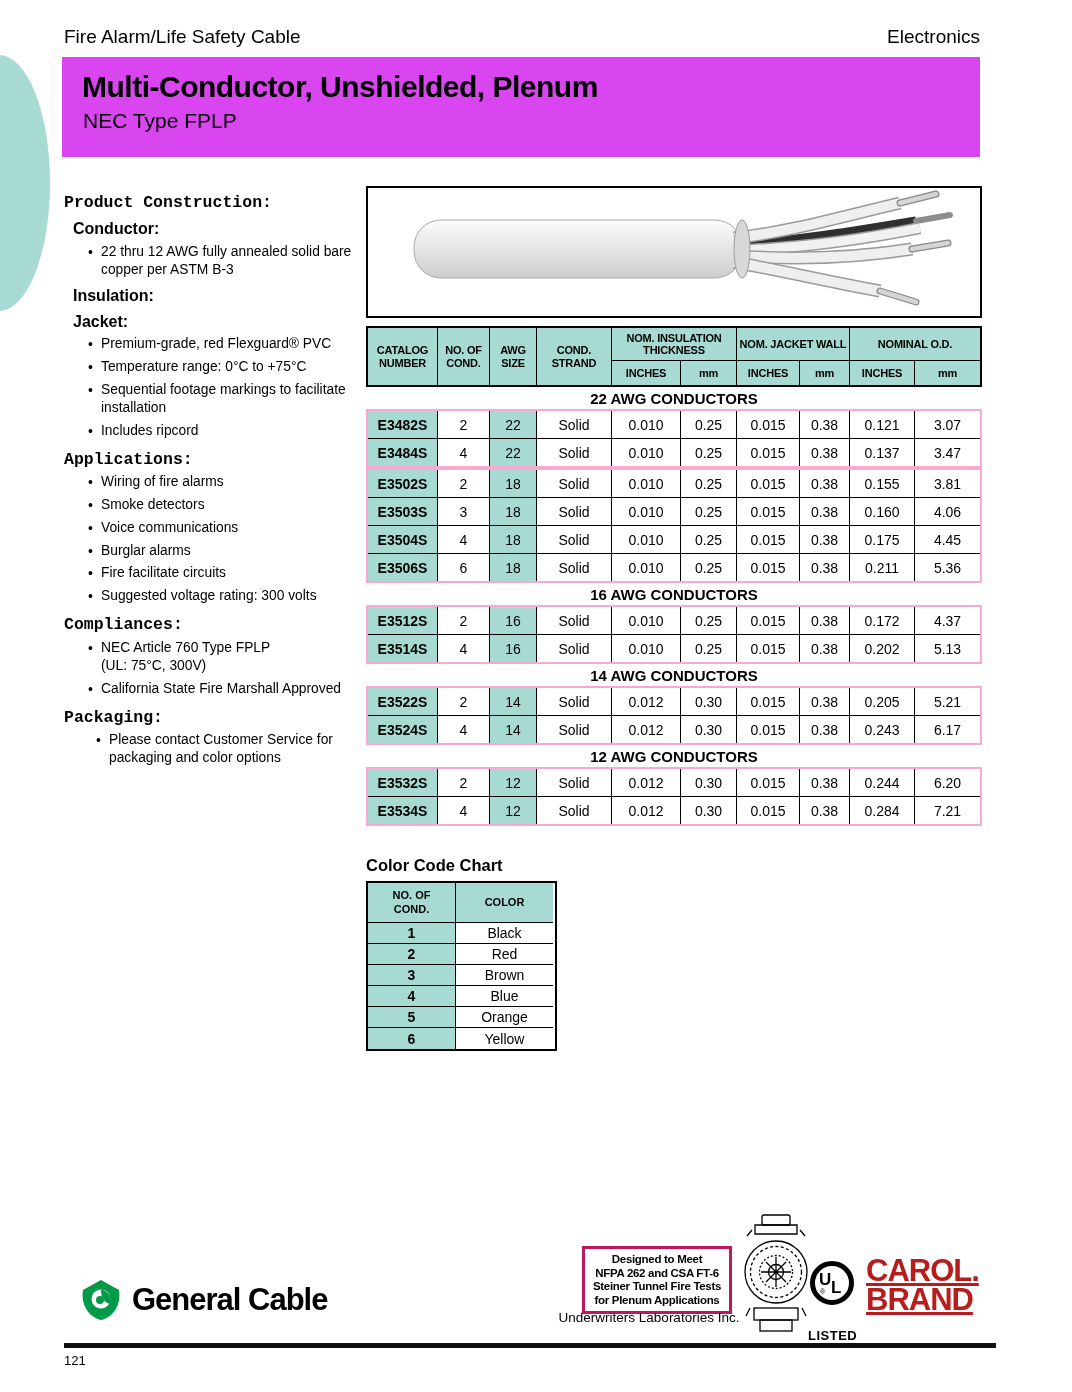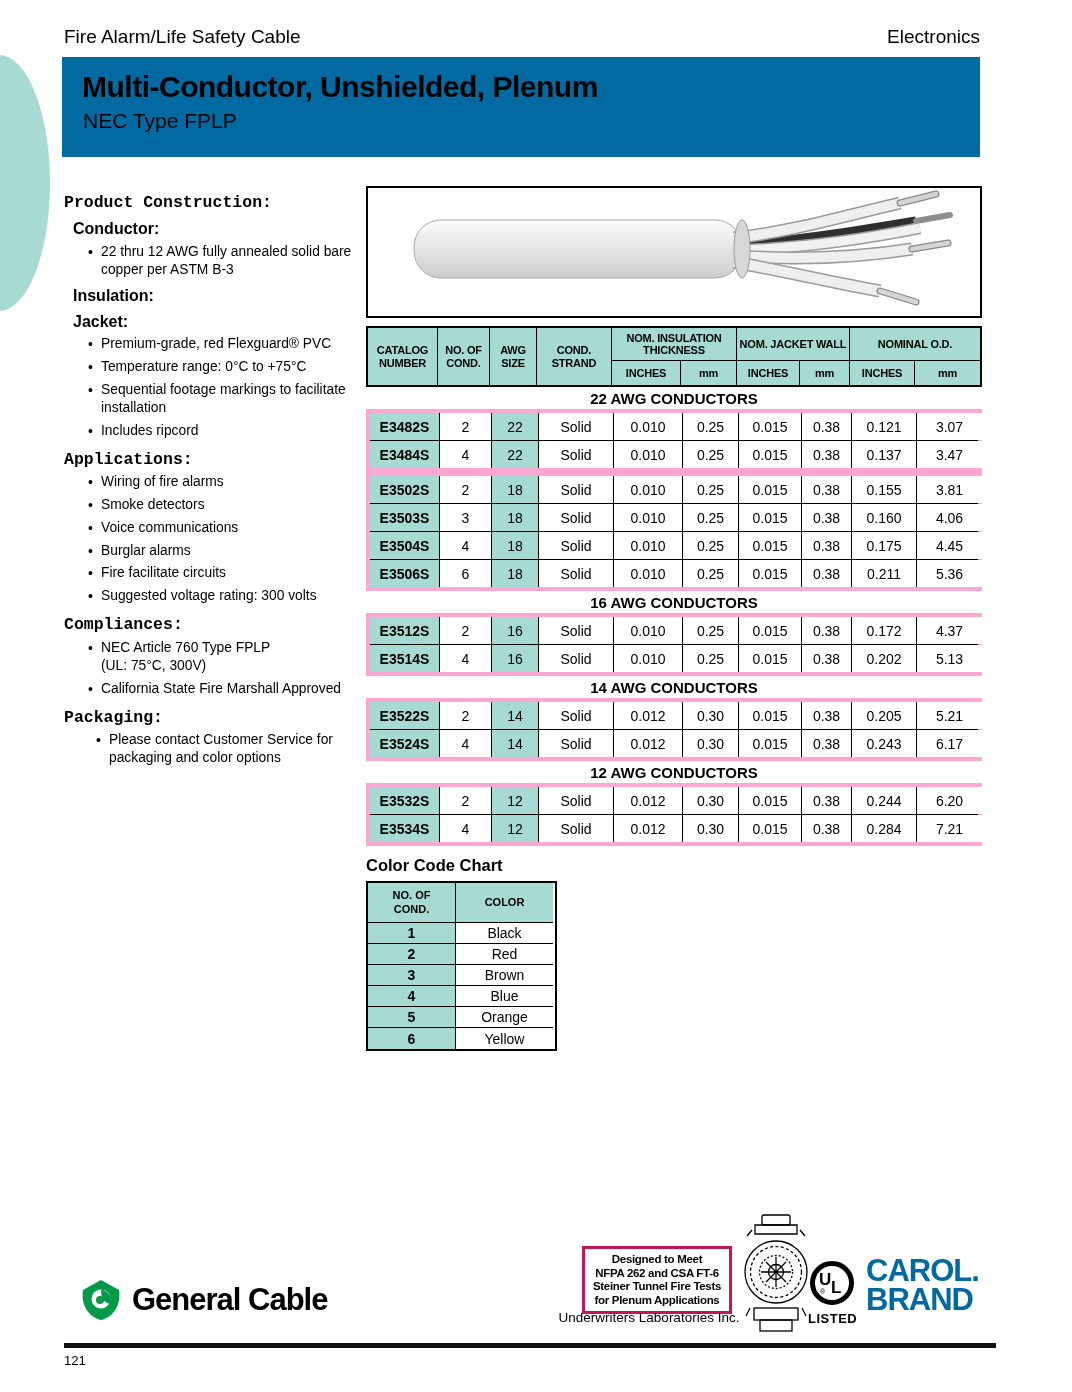--- a/index.html
+++ b/index.html
@@ -2,21 +2,21 @@
 <html><head>
 <meta charset="utf-8">
 <style>
   html,body{margin:0;padding:0;background:#ffffff;}
   .page{position:relative;width:1072px;height:1392px;background:#fff;overflow:hidden;
         font-family:"Liberation Sans","DejaVu Sans",sans-serif;color:#000;}
   
   .hdr-left{position:absolute;left:64px;top:26px;font-size:19px;}
   .hdr-right{position:absolute;right:92px;top:26px;font-size:19px;}
   
-  .banner{position:absolute;left:62px;top:57px;width:918px;height:100px;background:#0369a1;}
+  .banner{position:absolute;left:62px;top:57px;width:918px;height:100px;background:#d946ef;}
   .banner .title{font-size:30px;font-weight:bold;letter-spacing:-0.5px;padding:13px 0 0 20px;}
   .banner .subtitle{font-size:21px;padding:5px 0 0 21px;}
   .side-ellipse{position:absolute;left:-52px;top:55px;width:102px;height:256px;border-radius:50%;background:#a6dad3;}
   
   .leftcol{position:absolute;left:64px;top:183px;width:304px;}
   .h1{font-size:16.5px;font-weight:bold;margin:10px 0 2px 0;font-family:Liberation Mono, monospace;}
   .h2{font-size:16px;font-weight:bold;margin:8px 0 2px 9px;}
   ul.bullets{list-style:none;margin:2px 0 4px 0;padding:0 0 0 24px;}
   ul.bullets li{position:relative;font-size:13.8px;line-height:1.32;margin:4.5px 0;padding-left:13px;}
   ul.bullets li::before{content:"•";position:absolute;left:0;top:0;font-size:14px;}
@@ -31,21 +31,21 @@
   .th{display:flex;align-items:center;justify-content:center;text-align:center;
       font-size:11px;font-weight:bold;line-height:1.12;letter-spacing:-0.2px;
       border-right:1px solid #000;padding:1px 2px;box-sizing:border-box;}
   .th.span2{grid-row:1 / 3;}
   .th.toprow{border-bottom:1px solid #000;}
   .th.sub{border-bottom:none;}
   .th:nth-last-child(1){border-right:none;}
   .th.c10{border-right:none;}
   .band{height:22px;display:flex;align-items:center;justify-content:center;
         font-size:15px;font-weight:bold;background:#fff;}
-  .tgroup{border:4px solid #f9a8d4;}
+  .tgroup{border:2px solid #f9a8d4;}
   .trow{display:grid;grid-template-columns:var(--cols);height:27px;border-bottom:1px solid #000;}
   .trow:last-child{border-bottom:none;}
   .td{display:flex;align-items:center;justify-content:center;font-size:14px;
       border-right:1px solid #000;box-sizing:border-box;background:#fff;}
   .td:last-child{border-right:none;}
   .td.cat{background:#a6dad3;font-weight:bold;}
   .td.awg{background:#a6dad3;}
   
   .cchart{position:absolute;left:366px;top:856px;width:220px;}
   .cchart .ctitle{font-size:16.5px;font-weight:bold;margin-bottom:6px;}
@@ -64,23 +64,23 @@
   .gc-logo{position:absolute;left:79px;top:1278px;display:flex;align-items:center;gap:9px;}
   .gc-text{font-size:31px;font-weight:bold;letter-spacing:-1px;}
   .footer-rule{position:absolute;left:64px;top:1343px;width:932px;height:5px;background:#111;}
   .page-num{position:absolute;left:64px;top:1353px;font-size:13px;}
   .ulbox{position:absolute;left:582px;top:1246px;width:132px;border:3px solid #be185d;
          padding:4px 6px;text-align:center;}
   .ulbox div{font-size:11.5px;font-weight:bold;line-height:1.18;letter-spacing:-0.3px;}
   .ulcaption{position:absolute;left:556px;top:1310px;width:186px;text-align:center;font-size:13.5px;}
   .seal{position:absolute;left:742px;top:1212px;}
   .ulmark{position:absolute;left:808px;top:1260px;width:48px;text-align:center;}
-  .ul-listed{font-size:13px;font-weight:bold;letter-spacing:0.5px;margin-top:1px;text-align:center;}
-  .carol{position:absolute;left:866px;top:1256px;color:#0369a1;font-weight:bold;
-         font-size:31px;line-height:0.95;letter-spacing:-1px;}
+  .ul-listed{font-size:13px;font-weight:bold;letter-spacing:0.5px;margin-top:18px;text-align:center;}
+  .carol{position:absolute;left:866px;top:1256px;color:#b91c1c;font-weight:bold;
+         font-size:31px;line-height:0.95;letter-spacing:-1px;text-decoration:underline;}
 </style>
 </head>
 <body>
 
 <div class="page">
 
   <div class="side-ellipse"></div>
 
   <div class="hdr-left">Fire Alarm/Life Safety Cable</div>
   <div class="hdr-right">Electronics</div>

